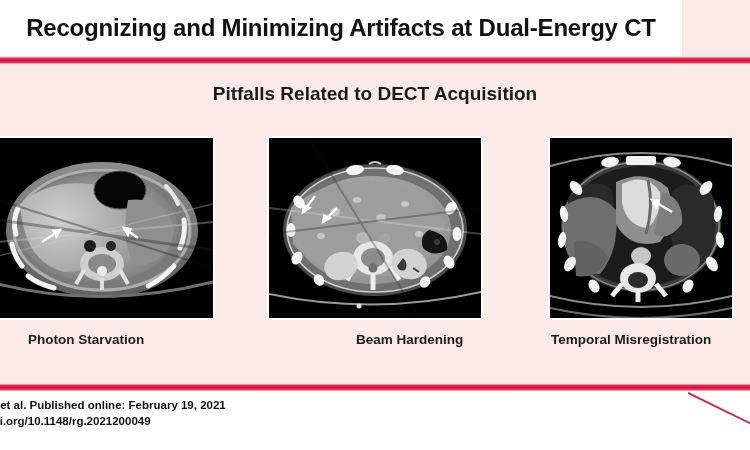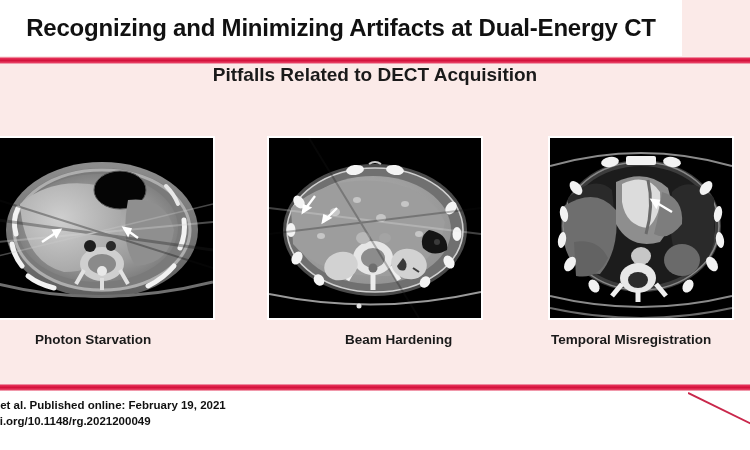--- a/index.html
+++ b/index.html
@@ -51,20 +51,21 @@
   .rule-top    { top: 57px; }
   .rule-bottom { top: 384px; }
 
   
   .subtitle-band {
     position: absolute;
     left: 0; top: 64px;
     width: 750px;
     height: 60px;
     display: flex;
+    align-items: center;
     justify-content: center;
   }
   .subtitle-text {
     font-size: 19px;
     font-weight: bold;
     color: #1a1a1a;
     white-space: nowrap;
   }
 
   
@@ -97,22 +98,22 @@
     height: 28px;
   }
   .caption {
     position: absolute;
     top: 0;
     font-size: 13.5px;
     font-weight: bold;
     color: #1a1a1a;
     white-space: nowrap;
   }
-  .cap-1 { left: 35px; }
-  .cap-2 { left: 300px; padding-left: 45px; }
+  .cap-1 { left: 28px; }
+  .cap-2 { left: 311px; padding-left: 45px; }
   .cap-3 { left: 551px; }
 
   
   .footer {
     position: absolute;
     left: 0; top: 391px;
     width: 750px;
     height: 59px;
     background: #ffffff;
     overflow: hidden;

